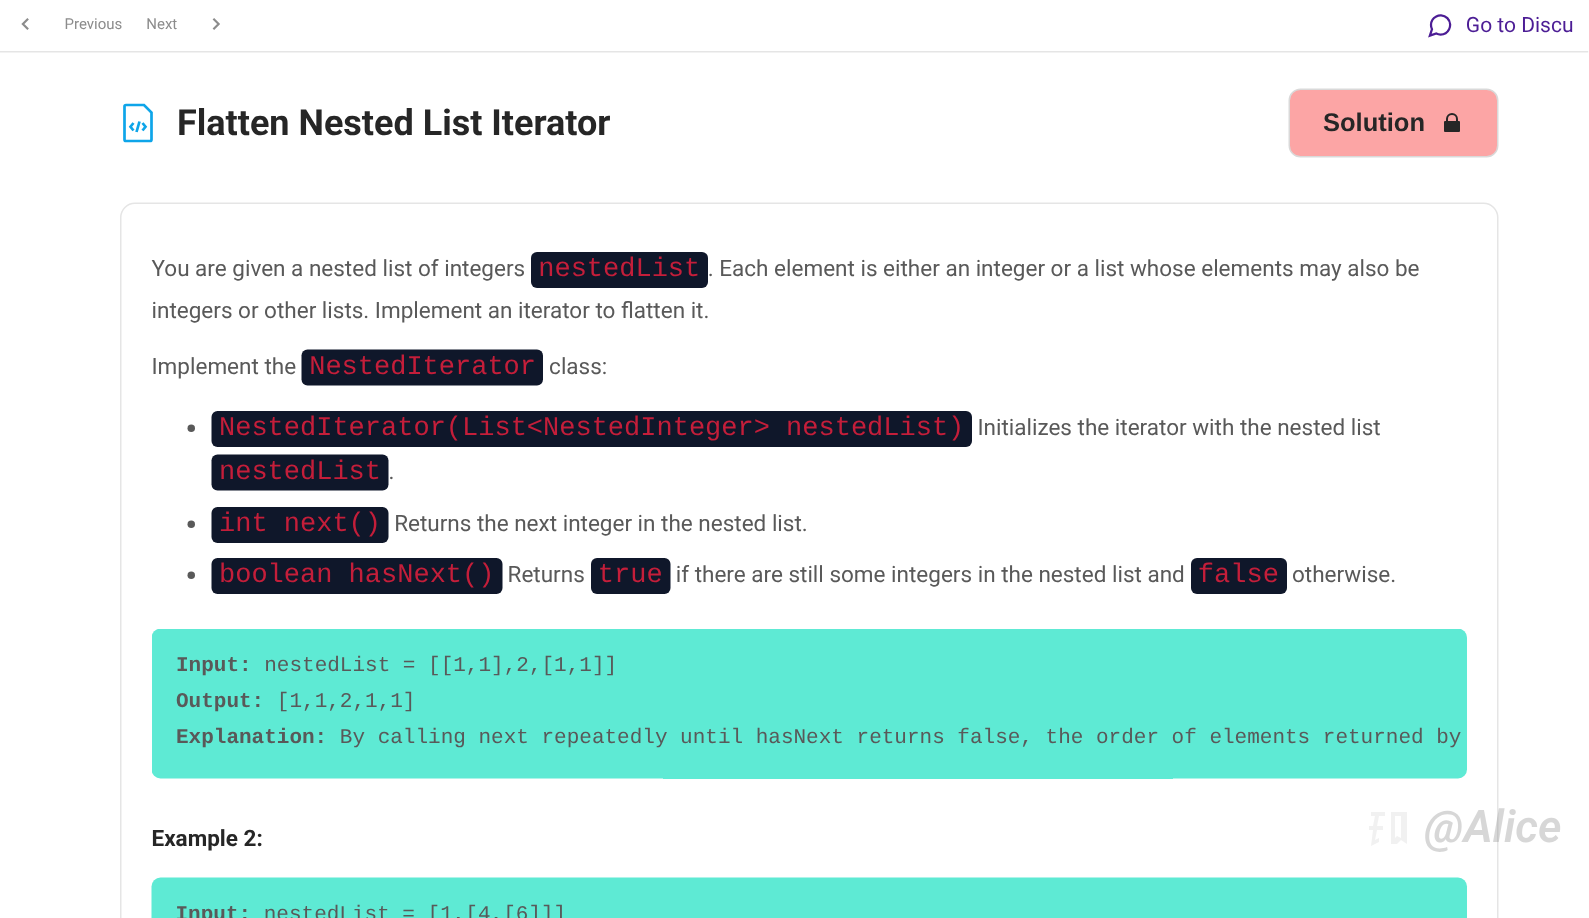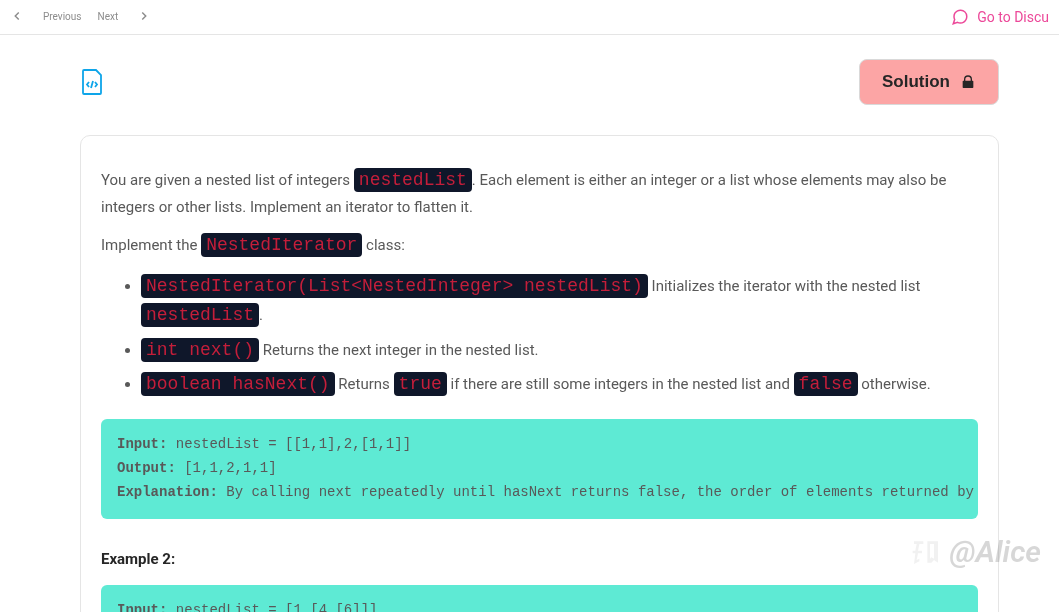--- a/index.html
+++ b/index.html
@@ -35,21 +35,21 @@
       font-size: 10px;
     }
     .nav-link svg {
       width: 14px;
       height: 14px;
     }
     .nav-right {
       display: flex;
       align-items: center;
       gap: 8px;
-      color: #ec4899;
+      color: #4c1d95;
       font-size: 14px;
     }
     .nav-right svg {
       width: 18px;
       height: 18px;
     }
     .container {
       padding: 0 60px 40px 80px;
     }
     .header-row {
@@ -188,20 +188,21 @@
 
 <div class="container">
   <div class="header-row">
     <div class="title-wrap">
       <svg class="title-icon" viewBox="0 0 24 28" fill="none" stroke="#0ea5e9" stroke-width="1.8">
         <path d="M4 2h12l5 5v18a1 1 0 0 1-1 1H4a1 1 0 0 1-1-1V3a1 1 0 0 1 1-1z"></path>
         <polyline points="9 14 7 16.5 9 19"></polyline>
         <polyline points="15 14 17 16.5 15 19"></polyline>
         <line x1="13" y1="13" x2="11" y2="20"></line>
       </svg>
+      <h1 class="title">Flatten Nested List Iterator</h1>
     </div>
     <button class="solution-btn">
       <span>Solution</span>
       <svg viewBox="0 0 24 24" fill="currentColor">
           <path d="M6 10V8a6 6 0 1 1 12 0v2h1a1 1 0 0 1 1 1v9a1 1 0 0 1-1 1H5a1 1 0 0 1-1-1v-9a1 1 0 0 1 1-1h1zm10 0V8a4 4 0 1 0-8 0v2h8z"></path>
         </svg>
     </button>
   </div>
 
   <div class="content-card">

